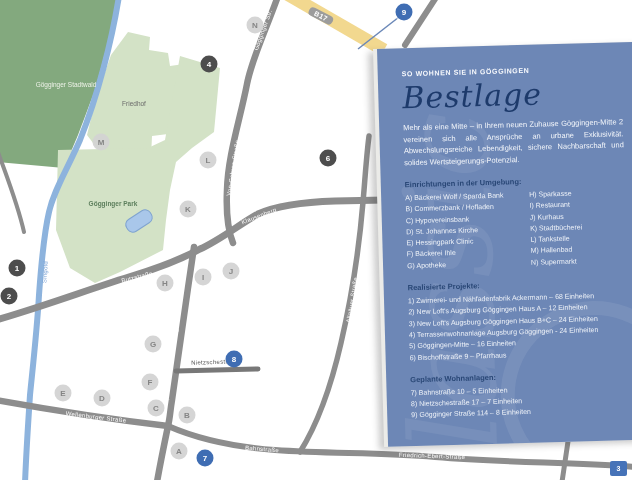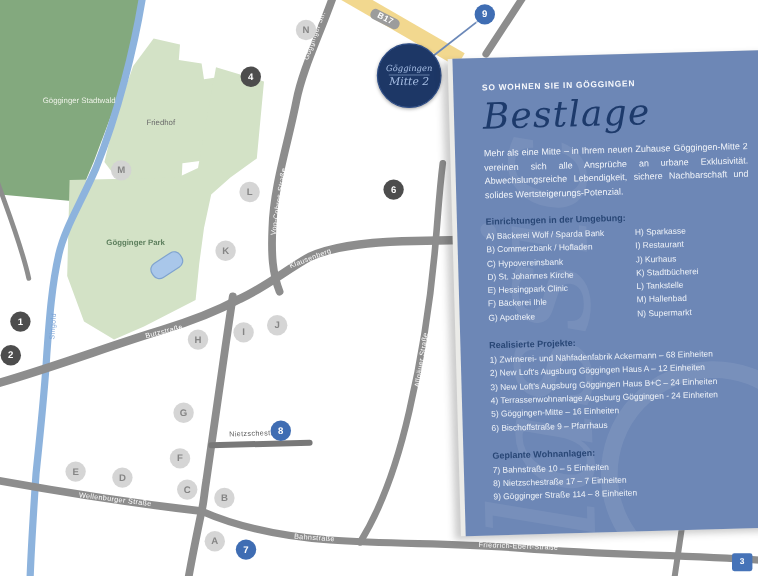--- a/index.html
+++ b/index.html
@@ -166,24 +166,20 @@
   <div class="mk mk-blue" style="left:205px;top:458px;">
       <span>7</span>
     </div>
   <div class="mk mk-blue" style="left:234px;top:359px;">
       <span>8</span>
     </div>
   <div class="mk mk-blue mk-ring" style="left:404px;top:12px;">
       <span>9</span>
     </div>
 
-  <div class="logo">
-    <span class="l1">Göggingen</span>
-    <span class="l2">Mitte 2</span>
-  </div>
 
   <div class="panel">
     <div class="watermark">Classic</div>
     <div class="wm-circle"></div>
     <div class="panel-inner">
       <div class="kicker">SO WOHNEN SIE IN GÖGGINGEN</div>
       <div class="ptitle">Bestlage</div>
       <div class="intro">Mehr als eine Mitte – in Ihrem neuen Zuhause Göggingen-Mitte 2 vereinen sich alle Ansprüche an urbane Exklusivität. Abwechslungsreiche Lebendigkeit, sichere Nachbarschaft und solides Wertsteigerungs-Potenzial.</div>
 
       <div class="sechead">Einrichtungen in der Umgebung:</div>

